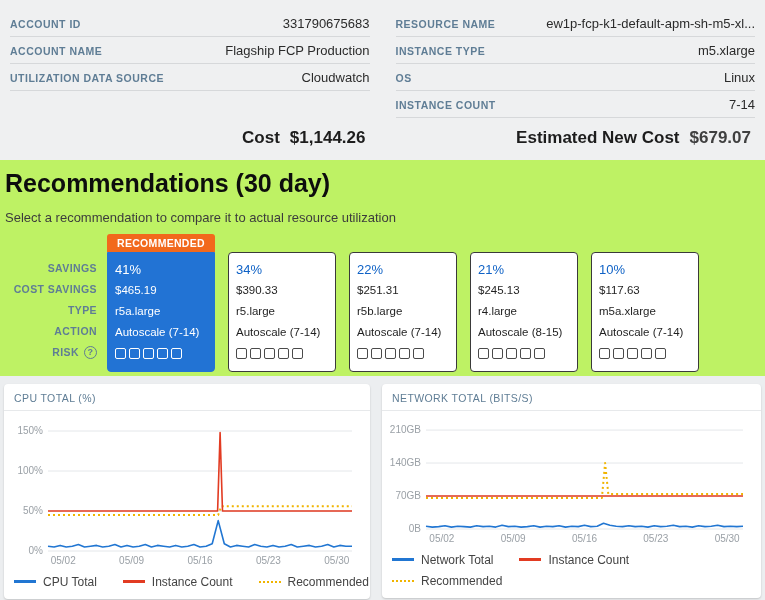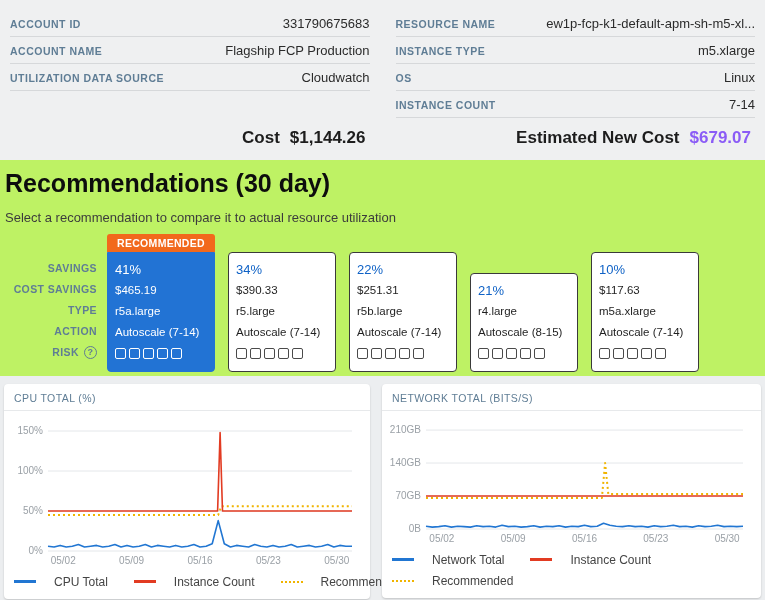--- a/index.html
+++ b/index.html
@@ -9,21 +9,21 @@
   
   .top-panel{background:#eff0f1;padding:10px 10px 12px}
   .cols{display:flex;gap:26px;height:138px}
   .col{flex:1;display:flex;flex-direction:column;min-width:0}
   .field-row{display:flex;justify-content:space-between;align-items:baseline;padding:6px 0 5px;border-bottom:1px solid #d6d8da}
   .f-label{font-size:10.5px;font-weight:700;color:#5f7d95;letter-spacing:.5px;white-space:nowrap}
   .f-value{font-size:13px;color:#2b2b2b;margin-left:10px;white-space:nowrap;overflow:hidden;text-overflow:ellipsis}
   .cost-line{margin-top:auto;display:flex;justify-content:flex-end;align-items:flex-end;gap:10px;padding-right:4px}
   .cost-label{font-size:17px;font-weight:700;color:#1d1d1d}
   .cost-value{font-size:17px;font-weight:700;color:#1d1d1d}
-  .cost-value.blue{color:#8b5cf6}
+  .cost-value.blue{color:#404040}
 
   
   .rec-section{background:#bef264;padding:9px 8px 4px 5px}
   .rec-title{font-size:25px;font-weight:700;color:#0d0d0d;line-height:1.15}
   .rec-sub{font-size:13px;color:#3c3c3c;margin-top:12px}
   .cards-area{display:flex;align-items:flex-end;margin-top:9px}
   .labels-col{width:92px;margin-right:10px;padding-bottom:9px;flex:none}
   .label-row{height:21px;display:flex;justify-content:flex-end;align-items:center;gap:5px;
              font-size:10.5px;font-weight:700;color:#5f7d95;letter-spacing:.4px;text-align:right}
   .help-circle{width:13px;height:13px;border:1.5px solid #5f7d95;border-radius:50%;
@@ -45,21 +45,21 @@
   
   .charts-section{background:#eceef0;padding:8px 4px 10px;display:flex;gap:12px;align-items:flex-start}
   .chart-card{background:#fff;border-radius:4px;box-shadow:0 1px 2px rgba(0,0,0,.18)}
   .chart-card.left{width:366px}
   .chart-card.right{width:379px}
   .chart-header{padding:8px 10px 6px;border-bottom:1px solid #e7e9eb;font-size:10.5px;font-weight:400;
                 color:#5f7d95;letter-spacing:.4px}
   .chart-body{padding:4px 6px 0}
   .legend{padding:4px 10px 10px;display:flex;flex-direction:column;gap:7px}
   .legend-row{display:flex;gap:26px;flex-wrap:nowrap}
-  .legend-item{display:inline-flex;align-items:center;gap:18px;font-size:12px;color:#444;white-space:nowrap;cursor:pointer}
+  .legend-item{display:inline-flex;align-items:center;gap:7px;font-size:12px;color:#444;white-space:nowrap;cursor:pointer}
   .legend-swatch{width:22px;height:0;display:inline-block}
 </style>
 </head>
 <body>
 
 <div class="top-panel">
   <div class="cols">
     <div class="col">
       <div class="field-row">
         <span class="f-label">ACCOUNT ID</span>
@@ -167,20 +167,21 @@
             <span class="risk-box"></span>
             <span class="risk-box"></span>
         </div>
       </div>
     </div>
 
     <div class="card-wrap">
       <div class="badge hide"></div>
       <div class="card">
         <div class="c-row c-savings">21%</div>
+        <div class="c-row">$245.13</div>
         <div class="c-row">r4.large</div>
         <div class="c-row">Autoscale (8-15)</div>
         <div class="c-row c-risk">
           <span class="risk-box"></span>
             <span class="risk-box"></span>
             <span class="risk-box"></span>
             <span class="risk-box"></span>
             <span class="risk-box"></span>
         </div>
       </div>

